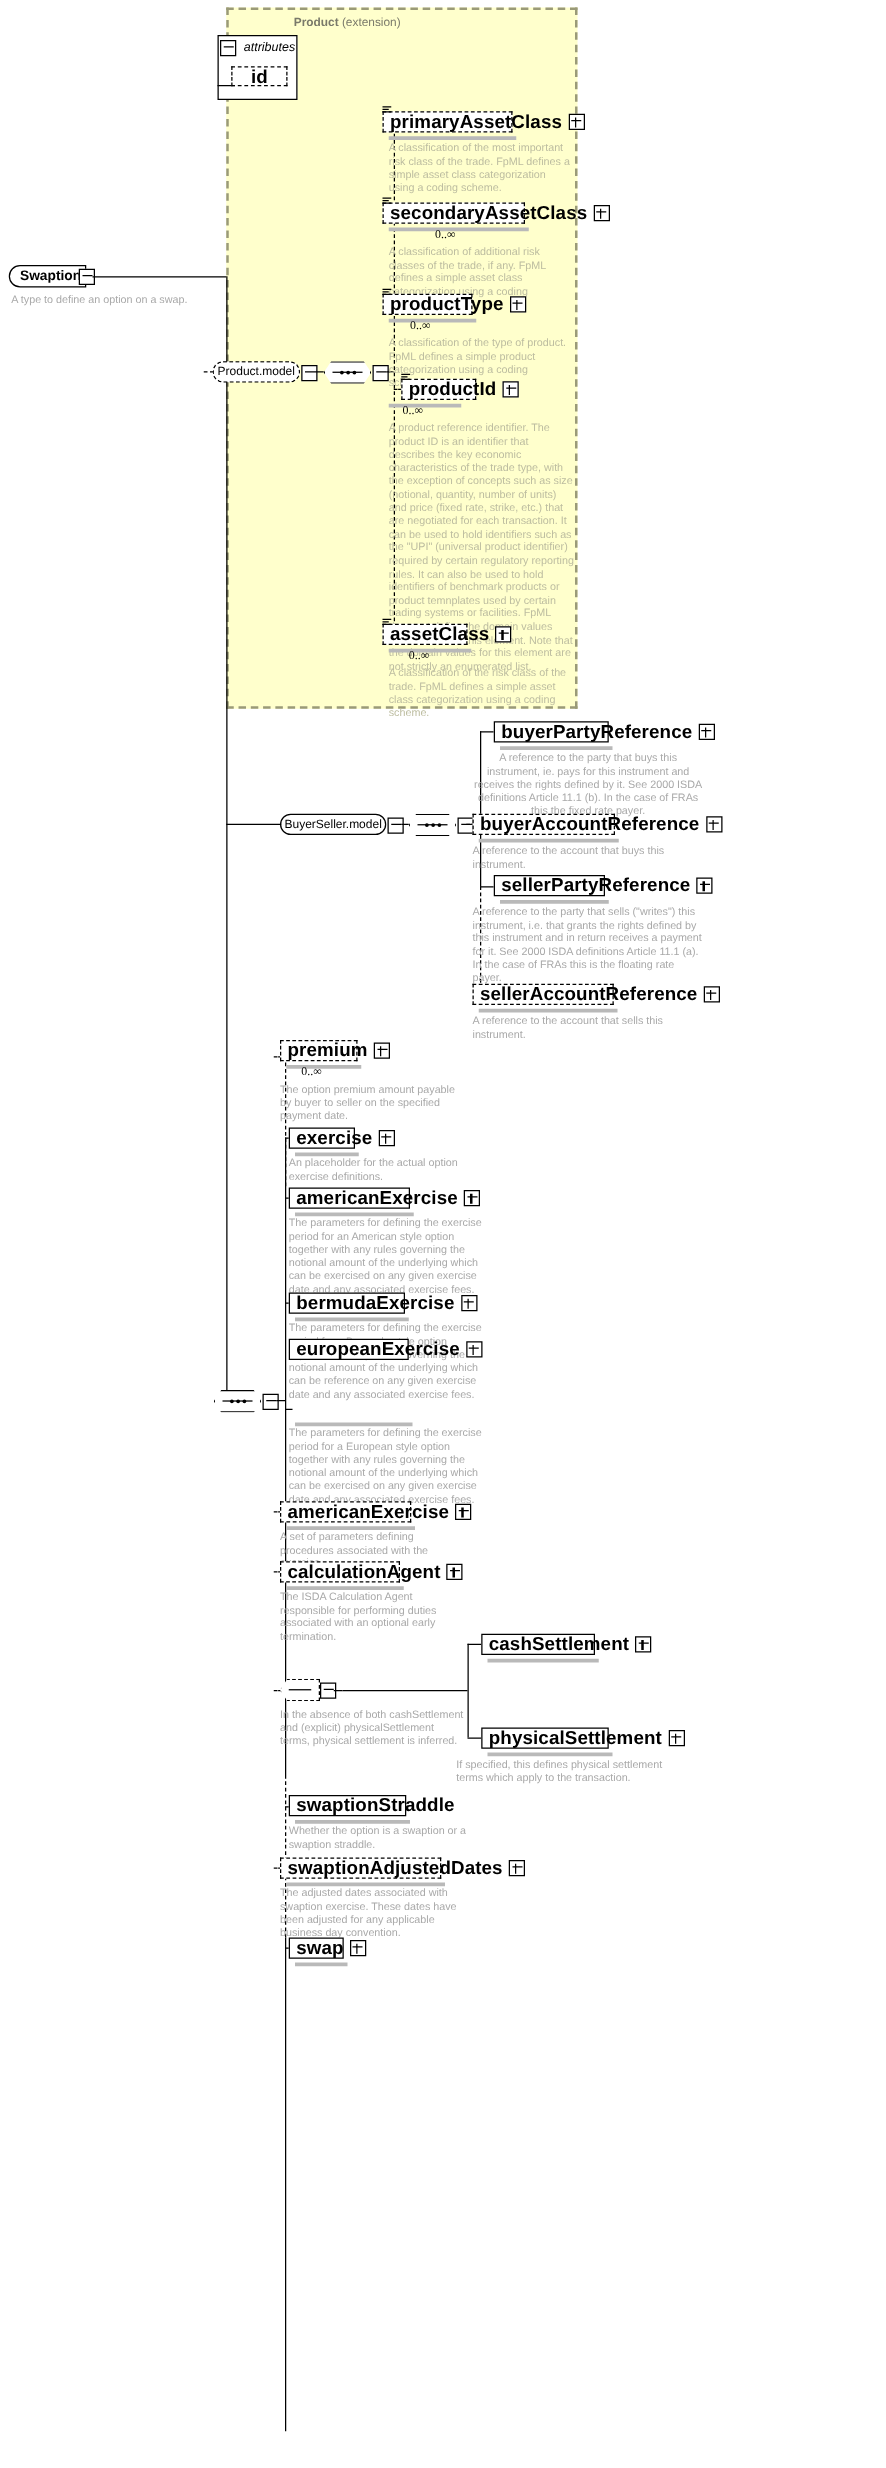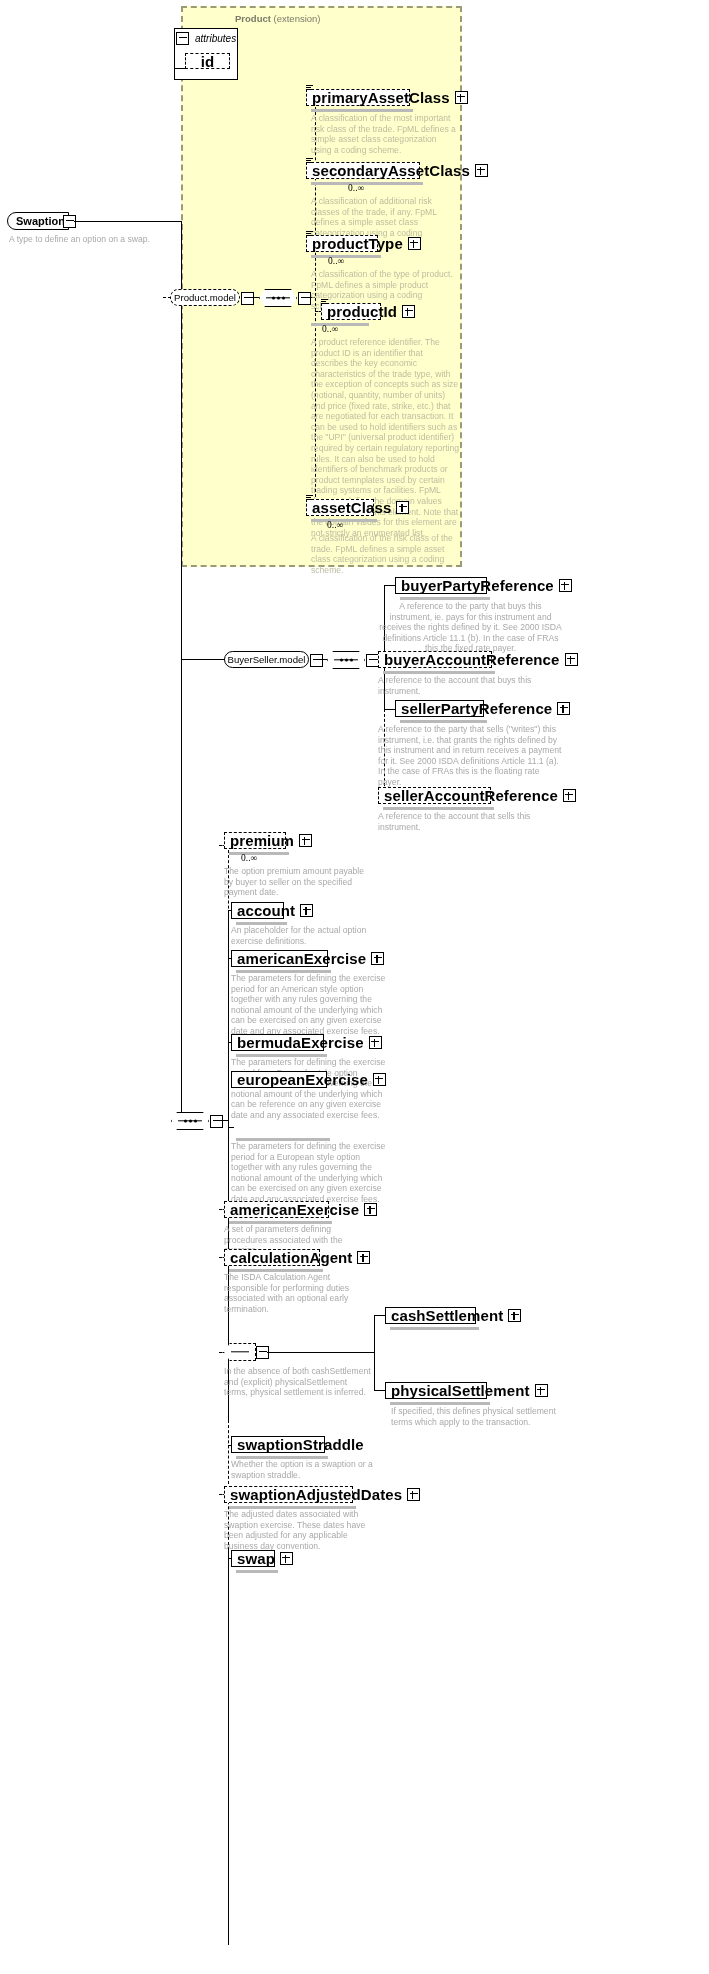--- a/index.html
+++ b/index.html
@@ -467,21 +467,21 @@
   <div class="node dashed" style="left:224px; top:832px; width:62px;">
     <span class="nlabel">premium</span>
     <div class="expander plus"></div>
   </div>
   <div class="typebar" style="left:229px; top:852px; width:60px;"></div>
   <div class="card" style="left:241px; top:853px;">0..∞</div>
   <div class="desc" style="left:224px; top:866px; width:150px;">The option premium amount payable by buyer to seller on the specified payment date.</div>
 
   <div class="ln h" style="left:228px; top:910px; width:6px;"></div>
   <div class="node solid" style="left:231px; top:902px; width:53px;">
-    <span class="nlabel">account</span>
+    <span class="nlabel">exercise</span>
     <div class="expander plus"></div>
   </div>
   <div class="typebar" style="left:236px; top:922px; width:51px;"></div>
   <div class="desc" style="left:231px; top:925px; width:152px;">An placeholder for the actual option exercise definitions.</div>
 
   <div class="ln h" style="left:228px; top:958px; width:6px;"></div>
   <div class="node solid" style="left:231px; top:950px; width:97px;">
     <span class="nlabel">americanExercise</span>
     <div class="expander plus"></div>
   </div>
@@ -536,21 +536,21 @@
     <div class="expander plus"></div>
   </div>
   <div class="typebar" style="left:390px; top:1327px; width:89px;"></div>
 
   <div class="ln h" style="left:374px; top:1390px; width:11px;"></div>
   <div class="node solid" style="left:385px; top:1382px; width:102px;">
     <span class="nlabel">physicalSettlement</span>
     <div class="expander plus"></div>
   </div>
   <div class="typebar" style="left:390px; top:1402px; width:100px;"></div>
-  <div class="desc" style="left:391px; top:1406px; width:175px;">If specified, this defines physical settlement terms which apply to the transaction.</div>
+  <div class="desc" style="left:365px; top:1406px; width:175px;">If specified, this defines physical settlement terms which apply to the transaction.</div>
 
   <div class="ln h" style="left:228px; top:1445px; width:6px;"></div>
   <div class="node solid" style="left:231px; top:1436px; width:94px;">
     <span class="nlabel">swaptionStraddle</span>
   </div>
   <div class="typebar" style="left:236px; top:1456px; width:92px;"></div>
   <div class="desc" style="left:231px; top:1459px; width:152px;">Whether the option is a swaption or a swaption straddle.</div>
 
   <div class="ln dash-h" style="left:219px; top:1494px; width:10px;"></div>
   <div class="node dashed" style="left:224px; top:1486px; width:129px;">

